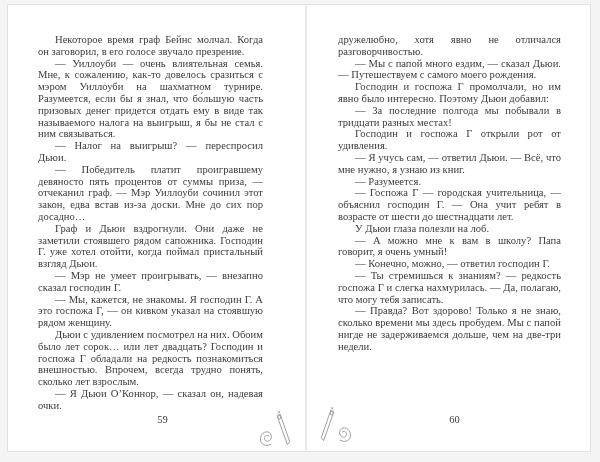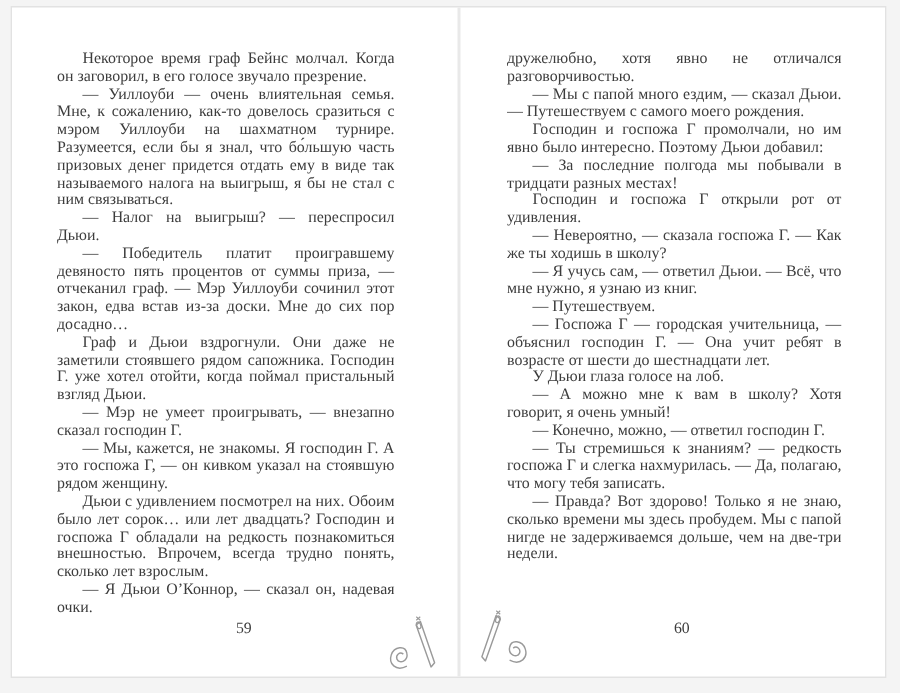--- a/index.html
+++ b/index.html
@@ -71,26 +71,25 @@
     </div>
   </div>
 
   <div class="page page-right">
     <div class="page-text">
         <p class="para no-indent">дружелюбно, хотя явно не отличался разговорчивостью.</p>
         <p class="para">— Мы с папой много ездим, — сказал Дьюи. — Путешествуем с самого моего рождения.</p>
         <p class="para">Господин и госпожа Г промолчали, но им явно было интересно. Поэтому Дьюи добавил:</p>
         <p class="para">— За последние полгода мы побывали в тридцати разных местах!</p>
         <p class="para">Господин и госпожа Г открыли рот от удивления.</p>
-        <p class="para">— Невероятно, — сказала госпожа Г. — Как же ты ходишь в школу?</p>
         <p class="para">— Я учусь сам, — ответил Дьюи. — Всё, что мне нужно, я узнаю из книг.</p>
-        <p class="para">— Путешествуем.</p>
+        <p class="para">— Разумеется.</p>
         <p class="para">— Госпожа Г — городская учительница, — объяснил господин Г. — Она учит ребят в возрасте от шести до шестнадцати лет.</p>
-        <p class="para">У Дьюи глаза голосе на лоб.</p>
-        <p class="para">— А можно мне к вам в школу? Хотя говорит, я очень умный!</p>
+        <p class="para">У Дьюи глаза полезли на лоб.</p>
+        <p class="para">— А можно мне к вам в школу? Папа говорит, я очень умный!</p>
         <p class="para">— Конечно, можно, — ответил господин Г.</p>
         <p class="para">— Ты стремишься к знаниям? — редкость госпожа Г и слегка нахмурилась. — Да, полагаю, что могу тебя записать.</p>
         <p class="para">— Правда? Вот здорово! Только я не знаю, сколько времени мы здесь пробудем. Мы с папой нигде не задерживаемся дольше, чем на две-три недели.</p>
       </div>
     <div class="page-number">60</div>
     <div class="ornament">
       <svg viewBox="0 0 38 40" xmlns="http://www.w3.org/2000/svg">
         <path d="M14 36 C6 40 1 34 3 28 C5 22 13 21 14 27 C15 32 9 35 7 31 C6 28 9 25.5 11.5 27.5" fill="none" stroke="#9a9a9a" stroke-width="1"></path>
         <path d="M20.5 7 L31 36.5 L33.5 33.5 L23.5 4.5 Z" fill="#ffffff" stroke="#9a9a9a" stroke-width="1" stroke-linejoin="round"></path>
         <ellipse cx="22.3" cy="7.2" rx="1.4" ry="2.4" transform="rotate(-20 22.3 7.2)" fill="none" stroke="#9a9a9a" stroke-width="0.9"></ellipse>

